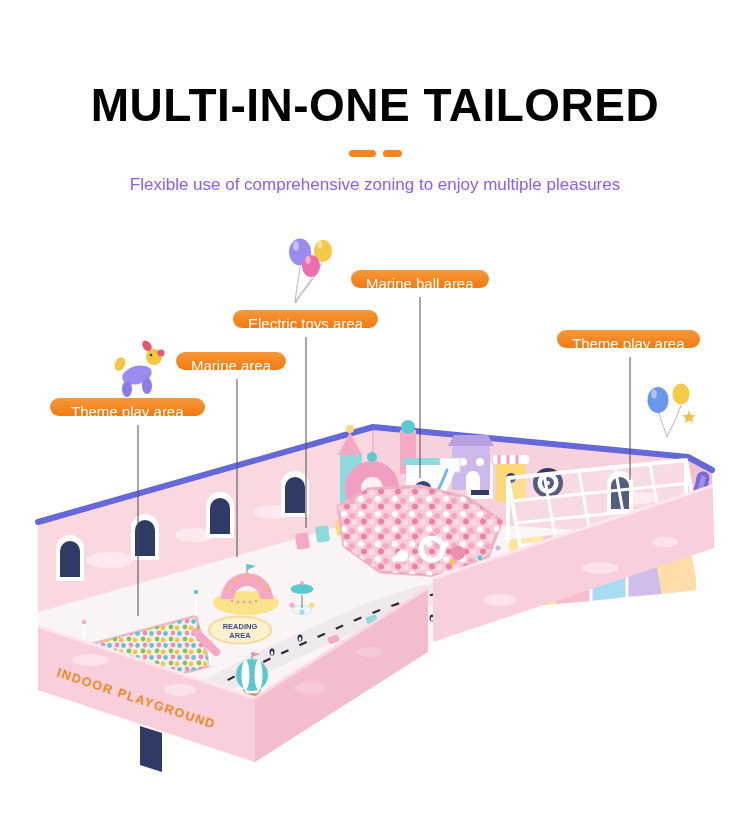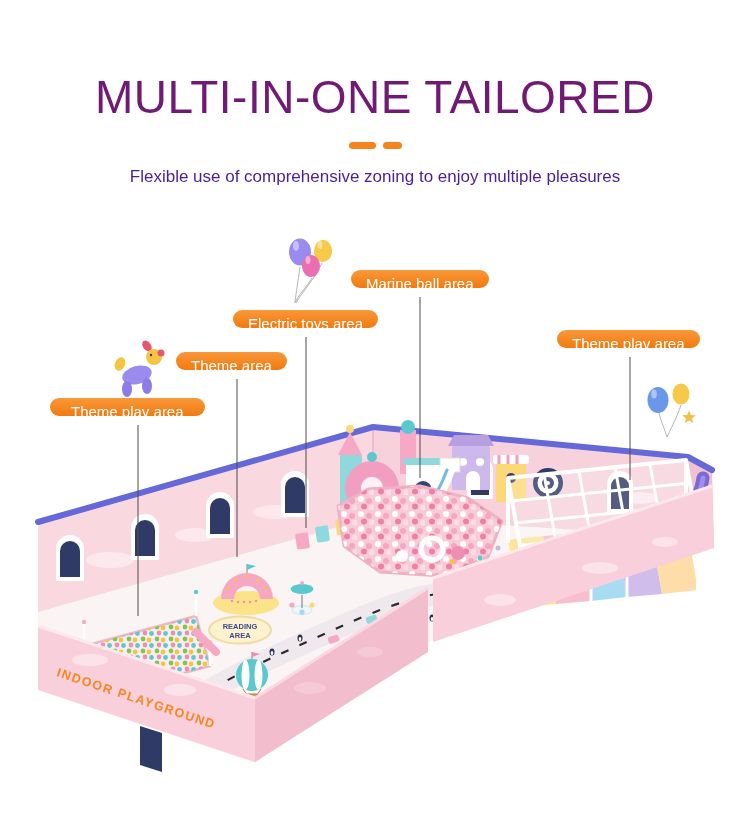--- a/index.html
+++ b/index.html
@@ -1,24 +1,24 @@
 <!DOCTYPE html>
 <html><head>
 <meta charset="utf-8">
 <style>
   html,body{margin:0;padding:0;background:#fff;}
   .page{position:relative;width:750px;height:835px;background:#ffffff;overflow:hidden;
         font-family:"Liberation Sans",sans-serif;}
   .header{position:relative;z-index:2;text-align:center;padding-top:74px;}
-  .title{margin:0;font-size:46px;font-weight:400;color:#701a75;letter-spacing:.5px;line-height:1;}
+  .title{margin:8px;font-size:46px;font-weight:700;color:#000000;letter-spacing:.5px;line-height:1;}
   .divider{display:flex;justify-content:center;gap:7px;margin:22px 0 18px;}
   .dash{height:7px;border-radius:4px;background:#f5841f;}
   .dash-long{width:27px}
   .dash-short{width:19px}
-  .subtitle{margin:0;font-size:17px;color:#4c1d95;}
+  .subtitle{margin:0;font-size:17px;color:#8b5cf6;}
   .scene-svg{position:absolute;left:0;top:0;z-index:1;}
   .pill{position:absolute;z-index:3;height:18px;line-height:27px;padding:0 15px;border-radius:14px;
         background:linear-gradient(180deg,#f8983a,#f17a0e);color:#fff;font-size:15px;white-space:nowrap;}
 </style>
 </head>
 <body>
 
 <div class="page">
 
   <div class="header">
@@ -288,17 +288,17 @@
       <line x1="420" y1="297" x2="420" y2="478"></line>
       <line x1="306" y1="337" x2="306" y2="528"></line>
       <line x1="237" y1="379" x2="237" y2="557"></line>
       <line x1="138" y1="425" x2="138" y2="616"></line>
       <line x1="630" y1="357" x2="630" y2="480"></line>
     </g>
   </svg>
 
   <div class="pill" style="left:351px;top:270px">Marine ball area</div>
   <div class="pill" style="left:233px;top:310px">Electric toys area</div>
-  <div class="pill" style="left:176px;top:352px">Theme area</div>
+  <div class="pill" style="left:176px;top:352px">Marine area</div>
   <div class="pill" style="left:50px;top:398px;padding:0 21px">Theme play area</div>
   <div class="pill" style="left:557px;top:330px">Theme play area</div>
 
 </div>
 
 </body></html>

